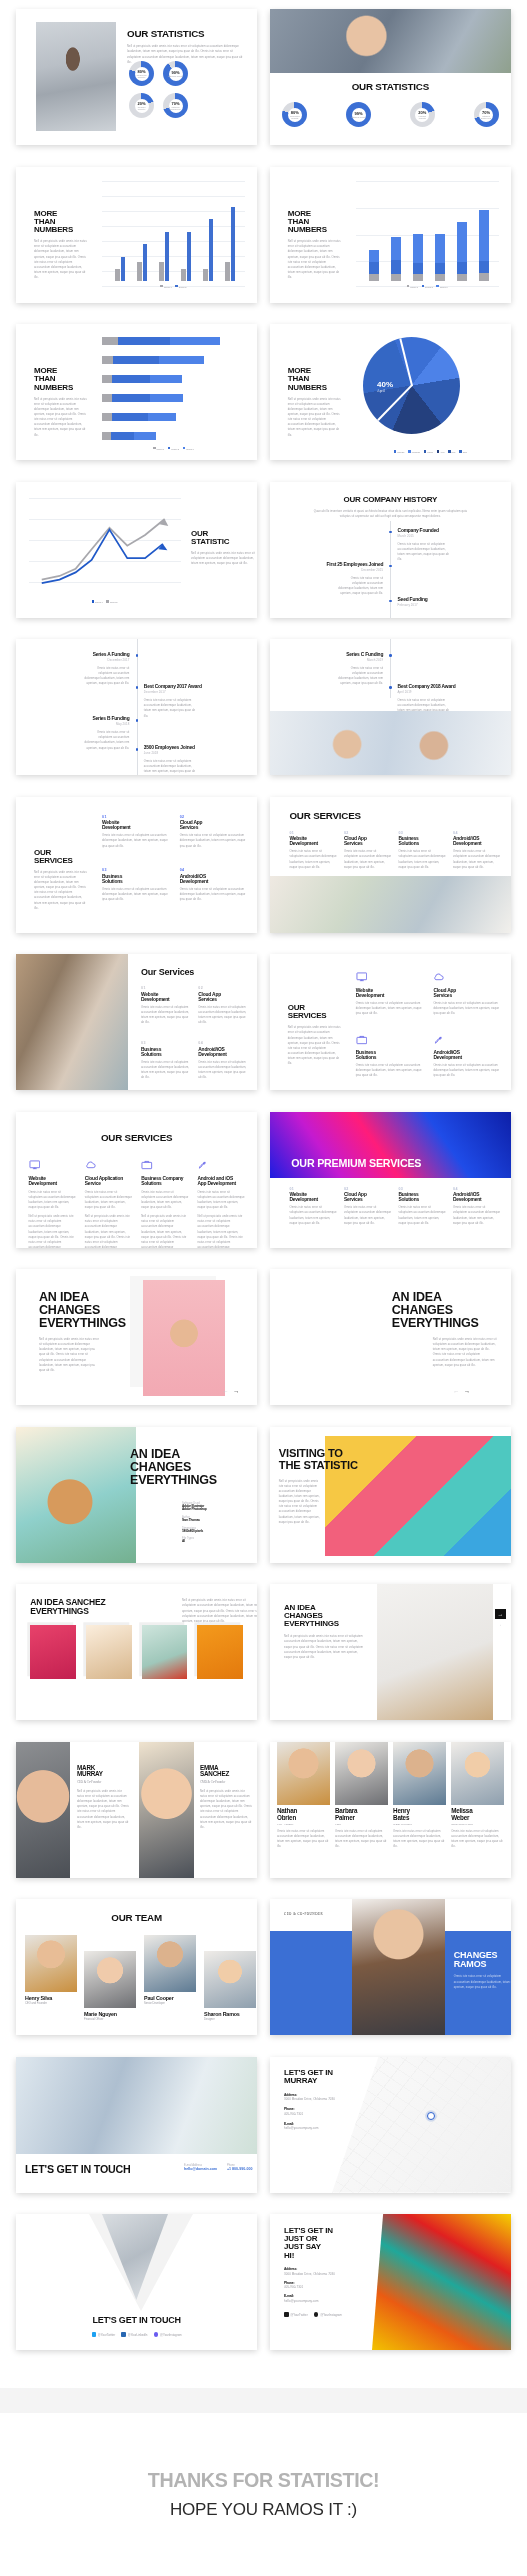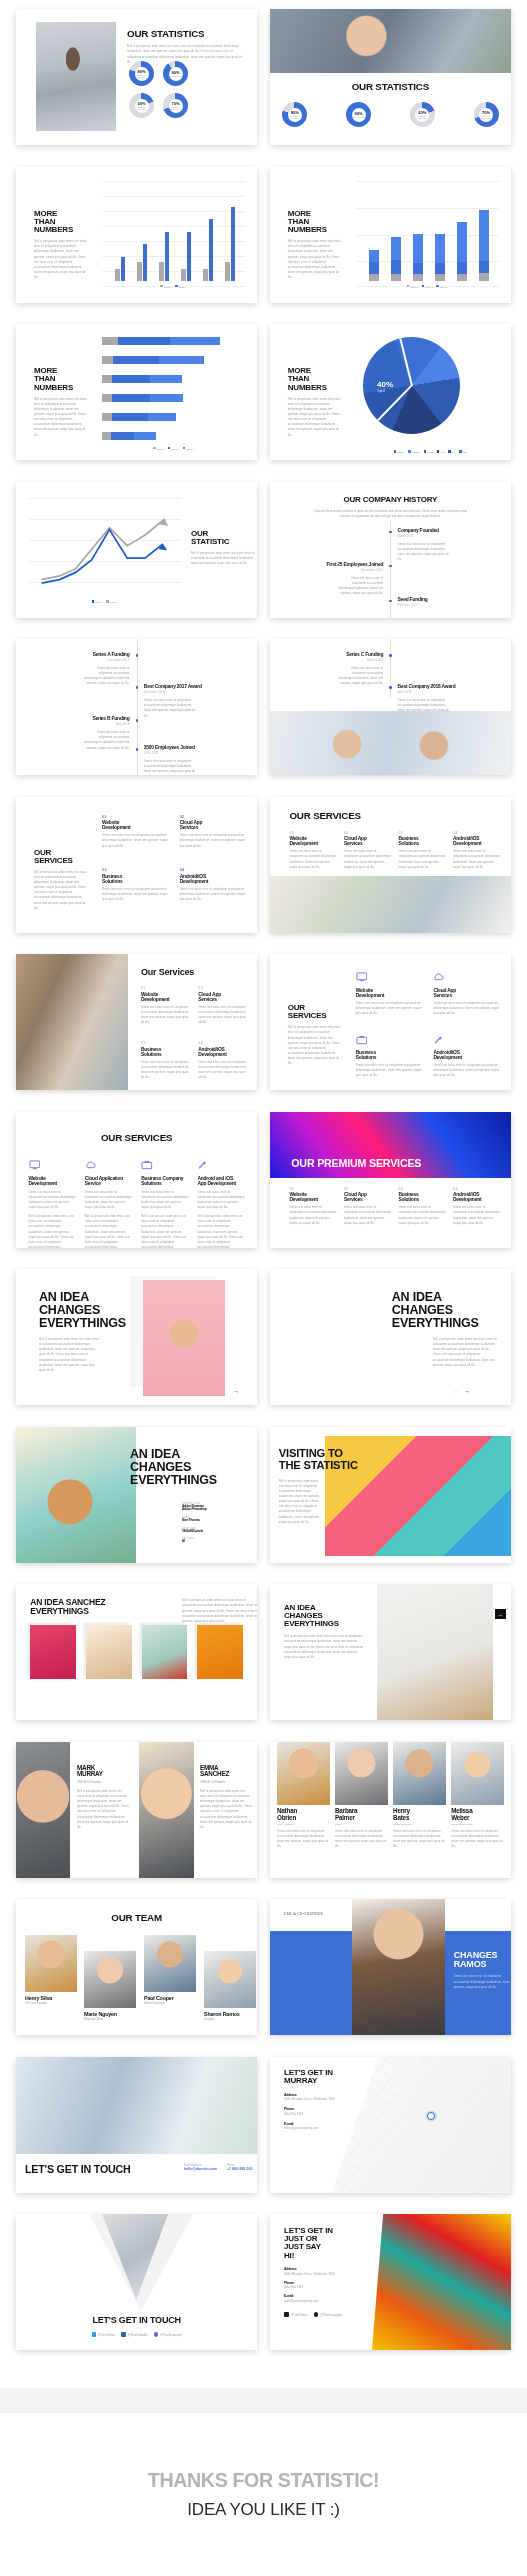--- a/index.html
+++ b/index.html
@@ -970,15 +970,15 @@
       </div>
     </div>
   </div>
 
 </div>
 
 <div class="band"></div>
 
 <div class="footer">
   <div class="t1">THANKS FOR STATISTIC!</div>
-  <div class="t2">IDEA YOU LIKE IT :)</div>
+  <div class="t2">HOPE YOU RAMOS IT :)</div>
 </div>
 
 
 </body></html>

